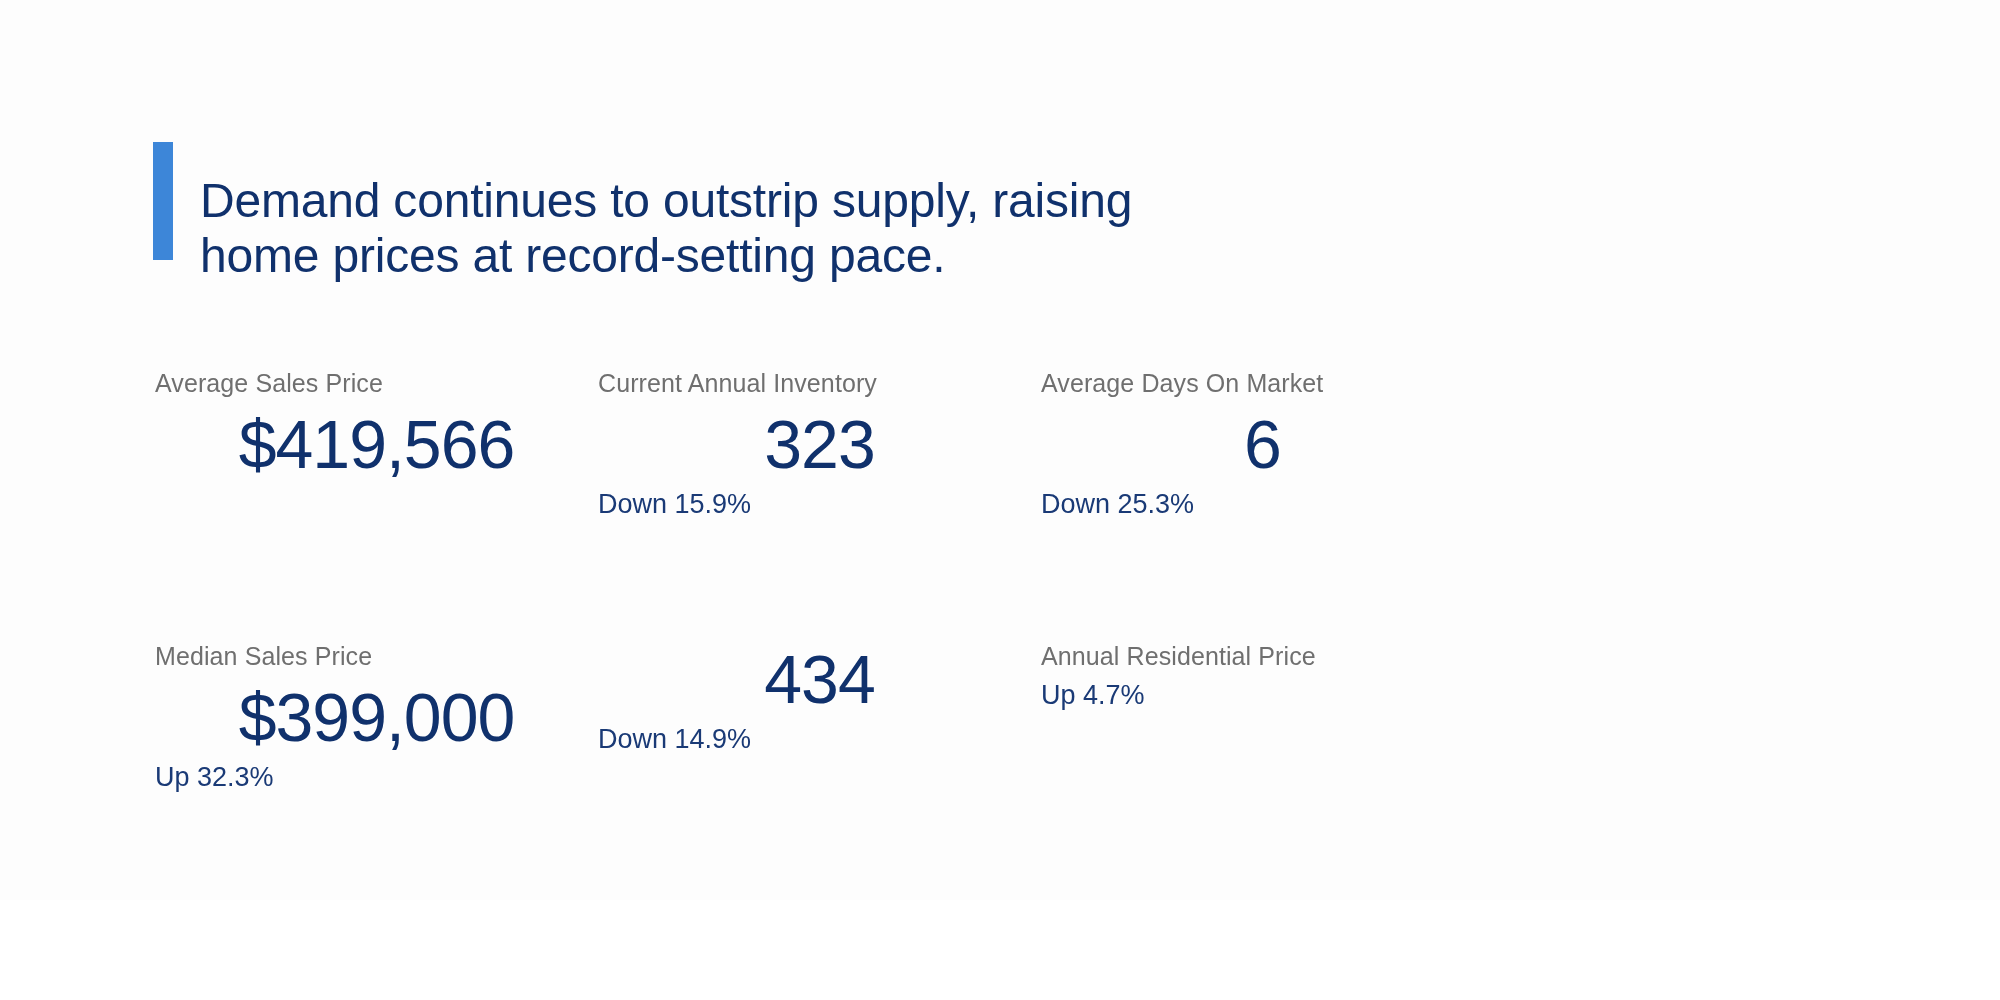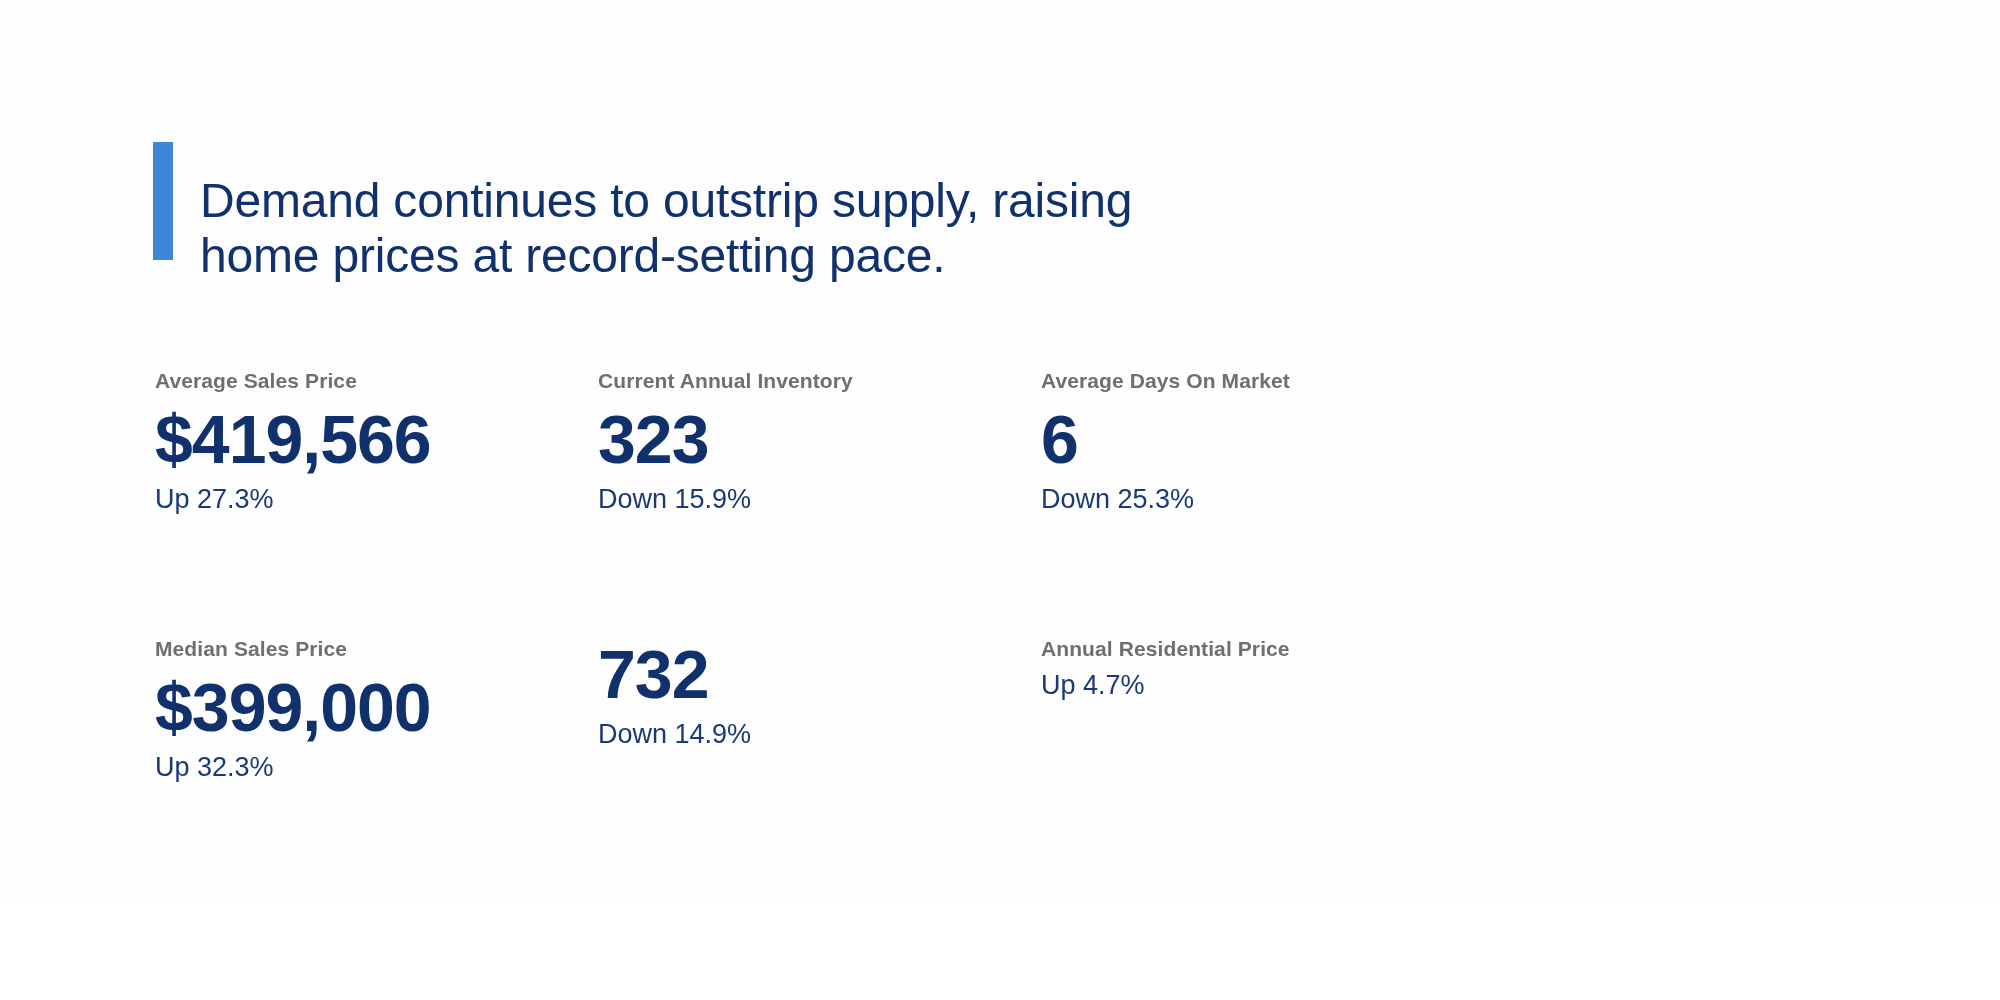--- a/index.html
+++ b/index.html
@@ -61,35 +61,36 @@
     grid-template-rows: auto auto;
     row-gap: 120px;
   }
 
   .stat {
     display: block;
   }
 
   .stat-label {
     color: #6f6f6f;
-    font-size: 21px;
-    font-weight: 700;
+    font-size: 25px;
+    font-weight: 400;
     line-height: 1.2;
     letter-spacing: 0.1px;
     margin: 0 0 8px 0;
   }
 
   .stat-value {
     color: #10316c;
     font-size: 68px;
-    font-weight: 700;
+    font-weight: 400;
     line-height: 1.12;
     letter-spacing: -1px;
     margin: 0 0 6px 0;
     white-space: nowrap;
+    text-align: center;
   }
 
   .stat-delta {
     color: #1a3a76;
     font-size: 27px;
     font-weight: 400;
     line-height: 1.2;
     margin: 0;
   }
 </style>
@@ -102,21 +103,20 @@
     <div class="accent-bar"></div>
     <h1 class="headline-text">Demand continues to outstrip supply, raising
 home prices at record-setting pace.</h1>
   </div>
 
   <div class="stats-grid">
 
     <div class="stat">
       <p class="stat-label">Average Sales Price</p>
       <p class="stat-value">$419,566</p>
-      <p class="stat-delta">Up 27.3%</p>
     </div>
 
     <div class="stat">
       <p class="stat-label">Current Annual Inventory</p>
       <p class="stat-value">323</p>
       <p class="stat-delta">Down 15.9%</p>
     </div>
 
     <div class="stat">
       <p class="stat-label">Average Days On Market</p>
@@ -124,21 +124,21 @@
       <p class="stat-delta">Down 25.3%</p>
     </div>
 
     <div class="stat">
       <p class="stat-label">Median Sales Price</p>
       <p class="stat-value">$399,000</p>
       <p class="stat-delta">Up 32.3%</p>
     </div>
 
     <div class="stat">
-      <p class="stat-value">732</p>
+      <p class="stat-value">434</p>
       <p class="stat-delta">Down 14.9%</p>
     </div>
 
     <div class="stat">
       <p class="stat-label">Annual Residential Price</p>
       <p class="stat-delta">Up 4.7%</p>
     </div>
 
   </div>
 </div>

